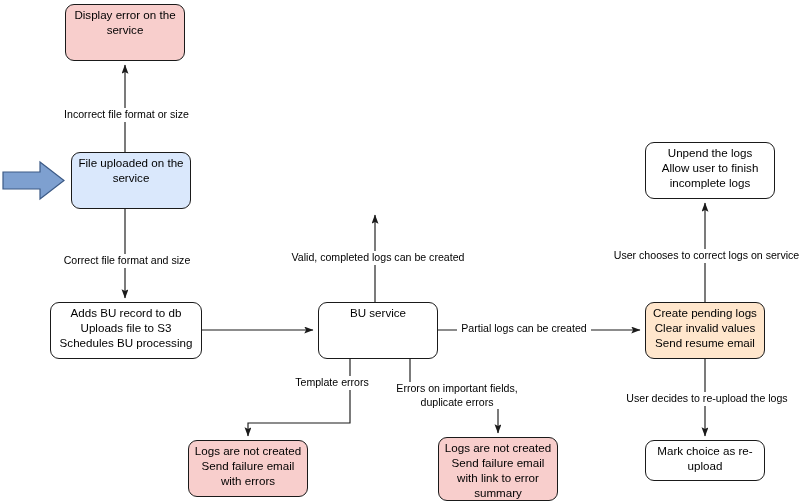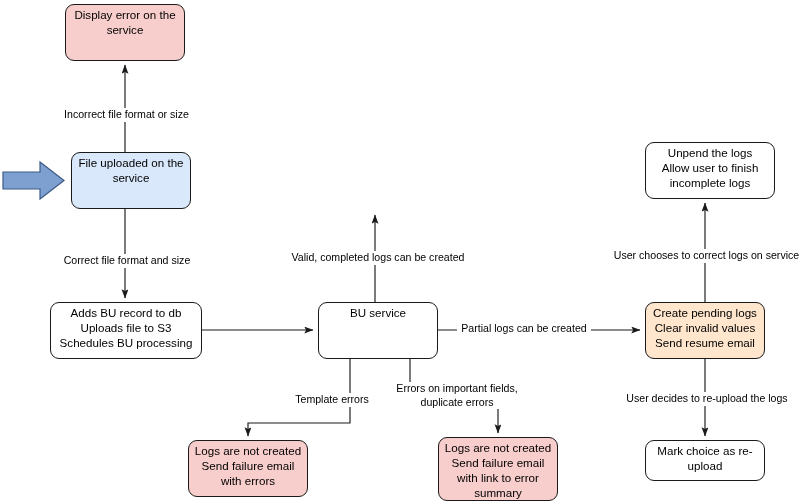--- a/index.html
+++ b/index.html
@@ -154,21 +154,21 @@
   </div>
 
   <div class="edge-label" style="left:57px; top:108px; width:135px;">Incorrect file format or size</div>
 
   <div class="edge-label" style="left:57px; top:254px; width:136px;">Correct file format and size</div>
 
   <div class="edge-label" style="left:285px; top:251px; width:182px;">Valid, completed logs can be created</div>
 
   <div class="edge-label" style="left:457px; top:322px; width:130px;">Partial logs can be created</div>
 
-  <div class="edge-label" style="left:290px; top:393px; width:80px;">Template errors</div>
+  <div class="edge-label" style="left:290px; top:376px; width:80px;">Template errors</div>
 
   <div class="edge-label" style="left:390px; top:382px; width:130px;">Errors on important fields,
 duplicate errors</div>
 
   <div class="edge-label" style="left:608px; top:249px; width:193px;">User chooses to correct logs on service</div>
 
   <div class="edge-label" style="left:620px; top:392px; width:170px;">User decides to re-upload the logs</div>
 
 </div>
 

